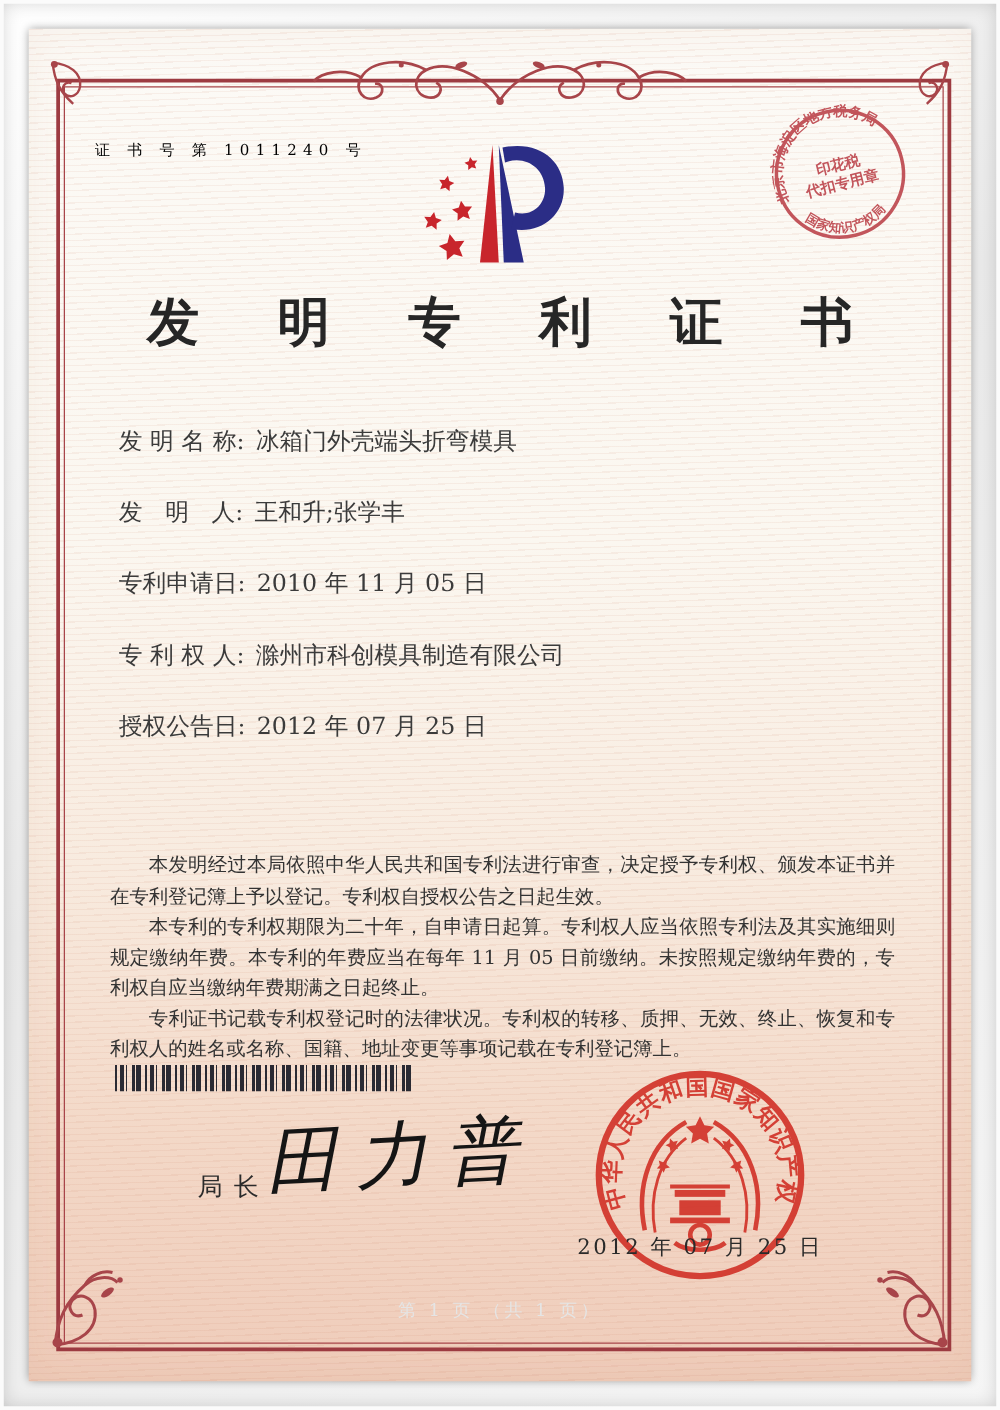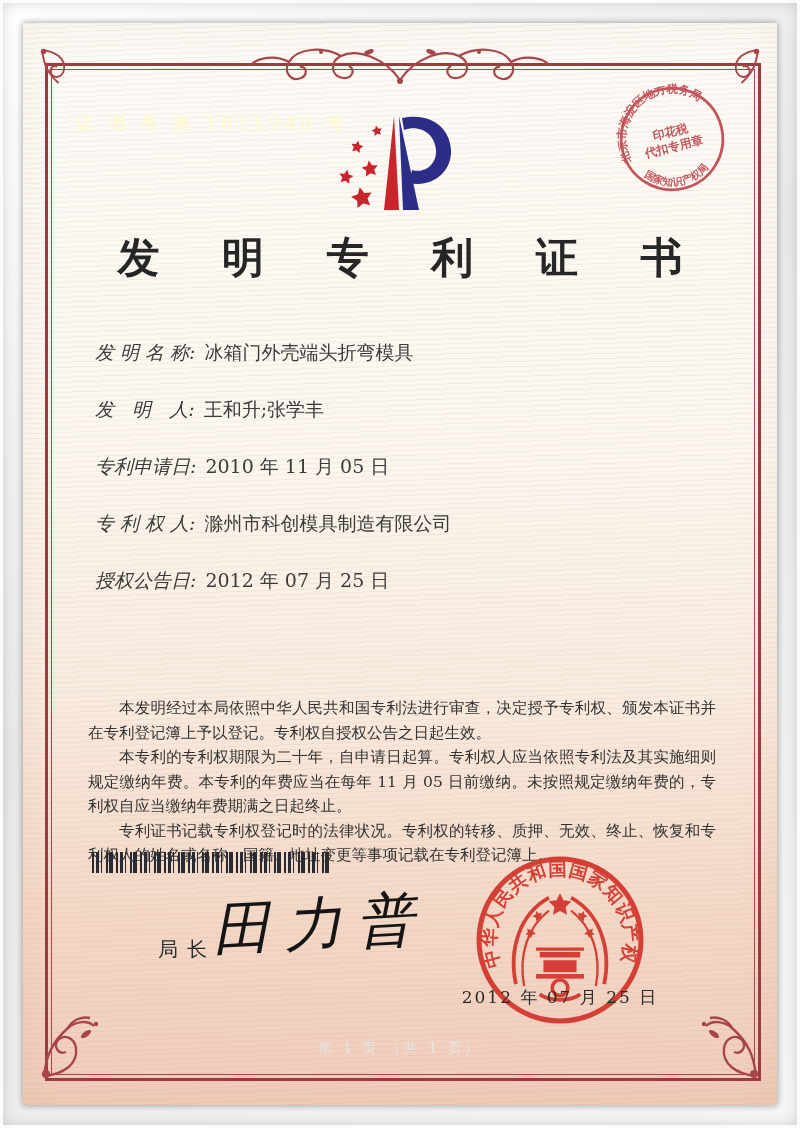--- a/index.html
+++ b/index.html
@@ -13,33 +13,33 @@
   .paper{position:absolute;inset:23px;
          background:
            repeating-linear-gradient(178deg, rgba(196,112,82,.085) 0 1px, rgba(196,112,82,0) 1px 5px),
            linear-gradient(180deg,#fcfaf6 0%,#fbf7f0 38%,#f8ebdf 62%,#f3d8c7 82%,#efccba 100%);
          box-shadow:0 0 7px rgba(0,0,0,.4), inset 0 0 40px rgba(170,95,60,.07);}
   
   .red-border{position:absolute;left:45px;top:63px;width:710px;height:1012px;
               border:3px solid #9d3b41;}
   .red-border::after{content:"";position:absolute;inset:3px;border:1px solid #a8454a;}
   .orn{position:absolute;pointer-events:none;}
-  .cert-no{position:absolute;left:76px;top:112px;font-size:17px;color:#fef9c3;
+  .cert-no{position:absolute;left:76px;top:112px;font-size:12px;color:#000000;
            letter-spacing:5px;}
   .logo{position:absolute;left:333px;top:111px;width:122px;height:104px;}
   .tax-stamp{position:absolute;left:618px;top:85px;width:108px;height:108px;
              transform:rotate(-14deg);opacity:.85;}
   .title{position:absolute;left:0;top:230px;width:100%;text-align:center;
          font-size:42px;font-weight:bold;color:#262626;letter-spacing:24px;
          padding-left:24px;box-sizing:border-box;}
   .fields{position:absolute;left:95px;top:324px;width:560px;}
   .field-row{height:57px;display:flex;align-items:center;font-size:19px;color:#3b3b3b;}
-  .field-label{white-space:pre;font-style:italic;}
+  .field-label{white-space:pre;}
   .field-value{margin-left:9px;white-space:pre;}
-  .paragraphs{position:absolute;left:88px;top:696px;width:628px;font-size:15.5px;
+  .paragraphs{position:absolute;left:88px;top:680px;width:628px;font-size:15.5px;
               line-height:24.5px;color:#333;text-align:justify;}
   .paragraphs p{margin:0;text-indent:2em;}
   .barcode{position:absolute;left:92px;top:852px;width:237px;height:21px;
            background:repeating-linear-gradient(90deg,
              #2a2a33 0 2px, transparent 2px 4px,
              #2a2a33 4px 7px, transparent 7px 9px,
              #2a2a33 9px 10px, transparent 10px 14px,
              #2a2a33 14px 16px, transparent 16px 17px,
              #2a2a33 17px 21px, transparent 21px 24px);}
   .director{position:absolute;left:158px;top:936px;font-size:20px;color:#2b2b2b;

